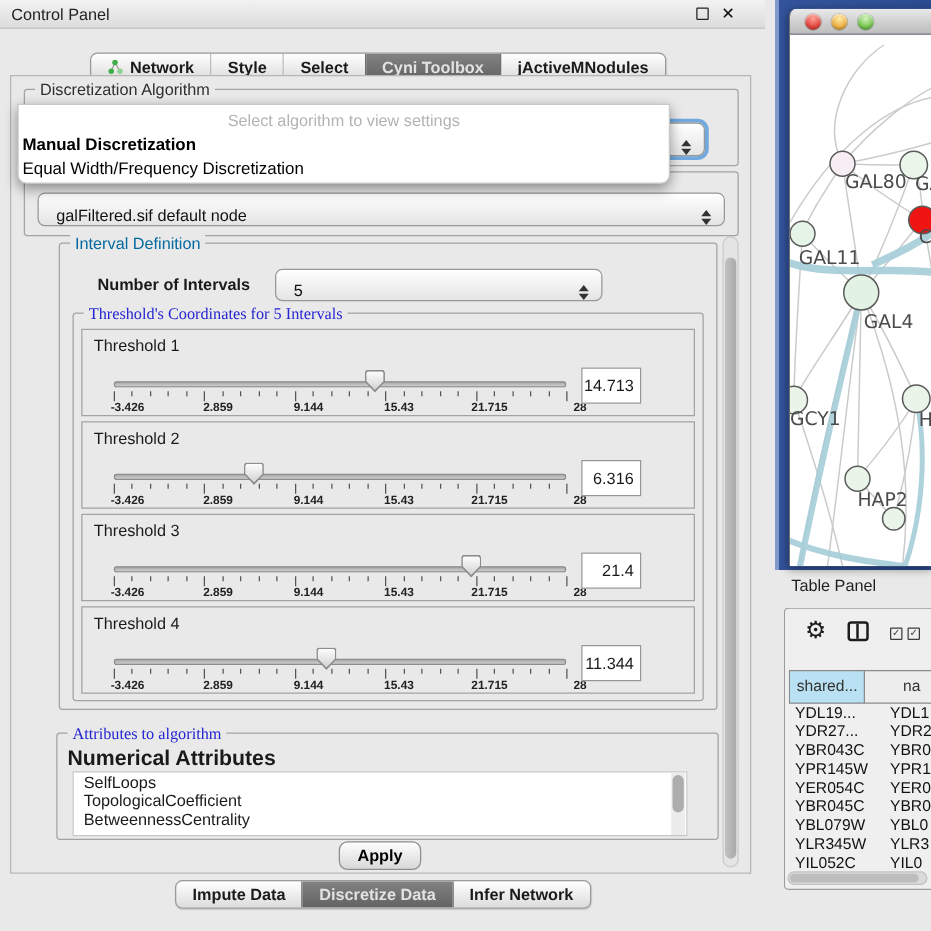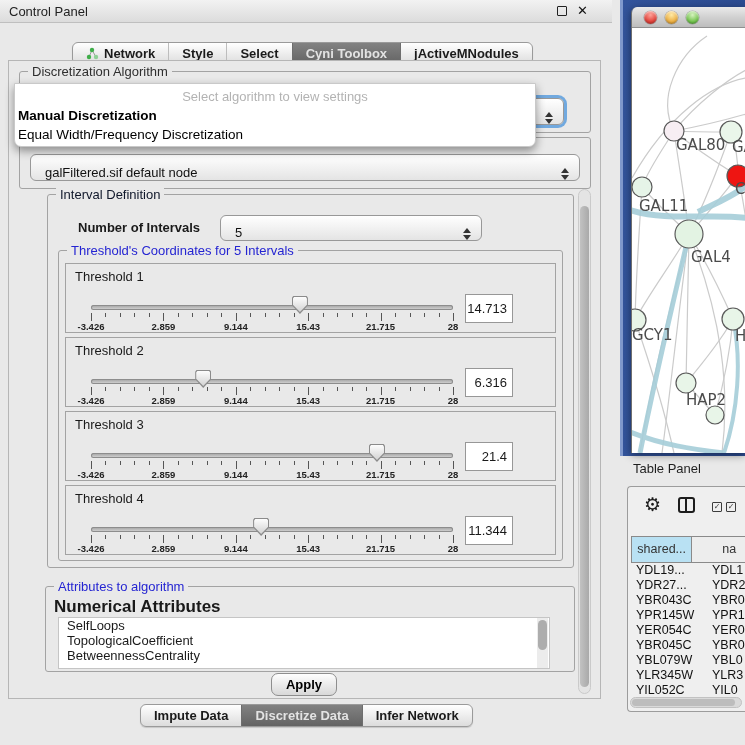--- a/index.html
+++ b/index.html
@@ -27,22 +27,22 @@
   .tabbar .tab.selected + .tab { border-left-color:#6e6e6e; }
   #top-tabs { left:72px; top:42px; }
   #bottom-tabs { left:140px; top:704px; }
 
   
   .main-panel { position:absolute; left:8px; top:60px; width:593px; height:639px;
     border:1px solid #b6b6b6; background:#e9e9e9; }
   .groupbox { position:absolute; border:1px solid #a3a3a3; border-radius:3px; }
   .groupbox > .legend { position:absolute; top:-8px; left:8px; background:#e9e9e9;
     padding:0 4px; font-size:13px; color:#2f2f2f; line-height:15px; }
-  .legend.green { color:#0f172a;text-align:right; }
-  .legend.blue { color:#2525d2; }
+  .legend.green { color:#0369a1;text-align:right; }
+  .legend.blue { color:#2525d2;font-family:Liberation Serif, serif; }
 
   .combo { position:absolute; display:flex; align-items:flex-end; height:27px;
     background:linear-gradient(#ffffff,#e4e4e4); border:1px solid #989898; border-radius:6px;
     font-size:13px; padding:0 10px 0 14px; color:#111; }
   .combo .spinner { margin-left:auto; display:flex; flex-direction:column; gap:2px; align-items:center; }
   .combo .spinner i { width:0; height:0; border-left:4px solid transparent; border-right:4px solid transparent; }
   .combo .spinner .up { border-bottom:5px solid #333; }
   .combo .spinner .dn { border-top:5px solid #333; }
   .combo.focused { box-shadow:0 0 0 3px rgba(92,157,221,.85); }
 
@@ -62,21 +62,21 @@
   .slider .track { position:absolute; left:0; right:0; top:41px; height:5px; border-radius:3px;
     background:linear-gradient(#9f9f9f,#d9d9d9); box-shadow:inset 0 0 0 1px #8d8d8d; }
   .slider .thumb { position:absolute; top:32px; width:16px; height:18px; margin-left:-8px;
     background:#8b8b8b; clip-path:polygon(8% 0,92% 0,100% 10%,100% 52%,50% 100%,0 52%,0 10%); }
   .slider .thumb::after { content:""; position:absolute; left:1px; top:1px; right:1px; bottom:2px;
     background:linear-gradient(#fdfdfd,#d2d2d2); clip-path:polygon(8% 0,92% 0,100% 10%,100% 52%,50% 100%,0 52%,0 10%); }
   .slider .ticks { position:absolute; left:0; right:0; top:49px; height:8px; }
   .slider .ticks i { position:absolute; width:1px; background:#555; }
   .slider .tick-labels { position:absolute; left:0; right:0; top:57px; height:11px;
     font-size:9.5px; font-weight:bold; color:#222; }
-  .slider .tick-labels span { position:absolute; transform:translateX(-50%); white-space:nowrap; }
+  .slider .tick-labels span { position:absolute; transform:translateX(-50%); white-space:nowrap;margin-left:11px; }
   .value-box { position:absolute; left:399px; top:30px; width:48px; height:29px; background:#fff;
     border:1px solid #979797; font-size:13px; text-align:right; line-height:27px; padding-right:5px; }
 
   
   .attr-subtitle { position:absolute; left:8px; top:10px; font-size:17px; font-weight:bold; }
   .attr-list { position:absolute; left:12px; top:30px; width:492px; height:52px; background:#ffffff;
     border:1px solid #c5c5c5; overflow:hidden; font-size:13px; }
   .attr-list .item { height:15px; line-height:15px; padding-left:8px; }
   .attr-scroll { position:absolute; left:491px; top:31px; width:11px; height:50px; background:#ececec; }
   .attr-scroll .thumb { position:absolute; left:1px; right:1px; top:2px; height:30px;

